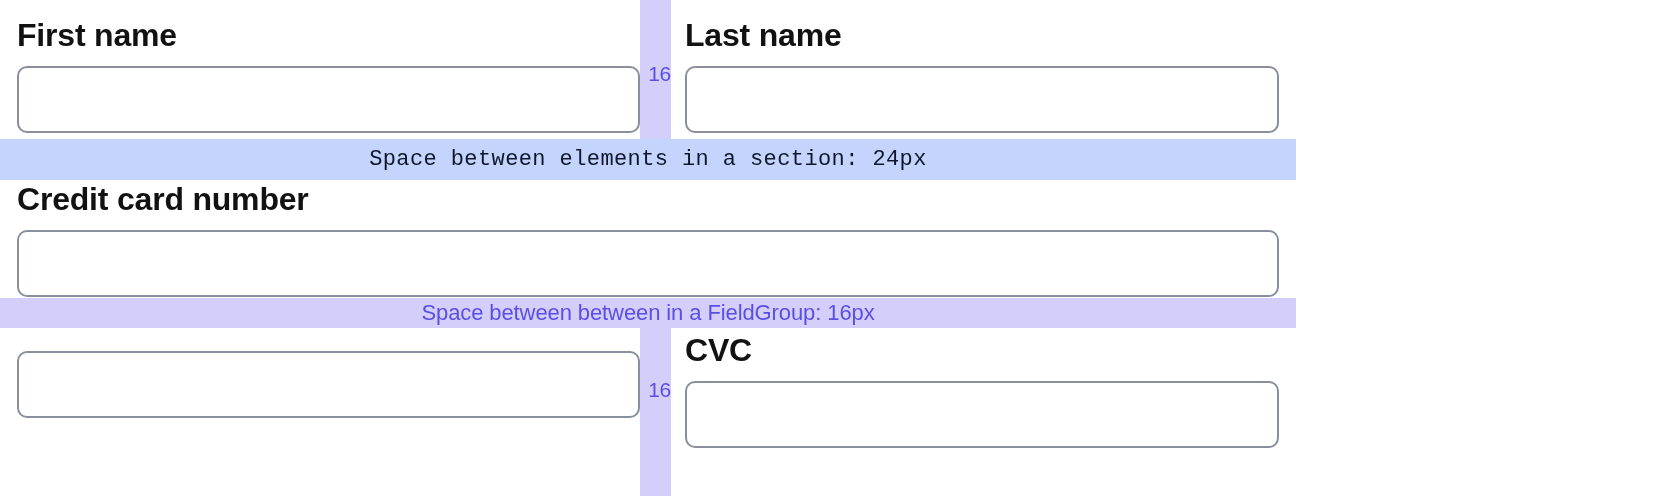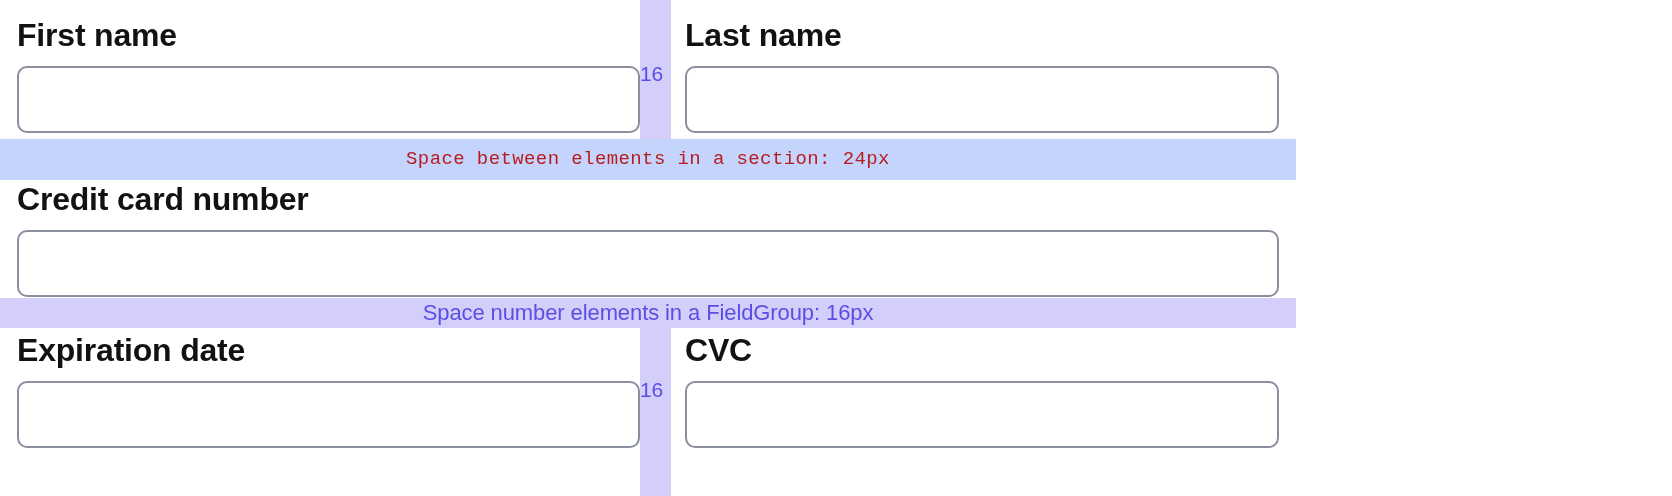--- a/index.html
+++ b/index.html
@@ -33,21 +33,21 @@
     position: absolute;
     left: 640px;
     width: 31px;
     background: #d3cffa;
     z-index: 1;
   }
   .gap-ribbon .gap-num {
     position: absolute;
     left: 0;
     width: 31px;
-    text-align: left;
+    text-align: right;
     color: #5b4ee5;
     font-family: "Liberation Sans", sans-serif;
     font-size: 21px;
     line-height: 21px;
     letter-spacing: -0.3px;
   }
 
   
   .row {
     position: absolute;
@@ -103,23 +103,23 @@
   }
   .band-label {
     white-space: nowrap;
   }
 
   .band.section {
     background: #c4d4fd;
   }
   .band.section .band-label {
     font-family: "Liberation Mono", monospace;
-    font-size: 19px;
+    font-size: 22px;
     line-height: 23px;
-    color: #b91c1c;
+    color: #0f172a;
     letter-spacing: 0.4px;
   }
 
   .band.fieldgroup {
     background: #d3cffa;
   }
   .band.fieldgroup .band-label {
     font-family: "Liberation Sans", sans-serif;
     font-size: 22px;
     line-height: 22px;
@@ -157,26 +157,25 @@
     </div>
 
     <div class="row" style="top:184px;">
       <div class="field full">
         <span class="field-label">Credit card number</span>
         <input class="field-input" type="text" placeholder="" style="">
       </div>
     </div>
 
     <div class="band fieldgroup" style="top:298px; height:30px;">
-      <span class="band-label">Space number elements in a FieldGroup: 16px</span>
+      <span class="band-label">Space between between in a FieldGroup: 16px</span>
     </div>
 
     <div class="row" style="top:335px;">
       <div class="field left">
-        <span class="field-label">Expiration date</span>
         <input class="field-input" type="text" placeholder="" style="">
       </div>
       <div class="field right">
         <span class="field-label">CVC</span>
         <input class="field-input" type="text" placeholder="" style="">
       </div>
     </div>
 
   </div>
 </div>

